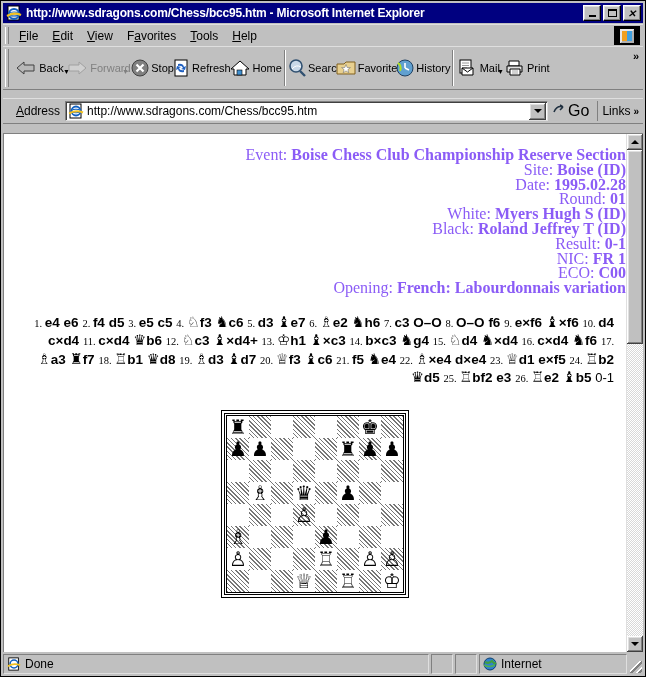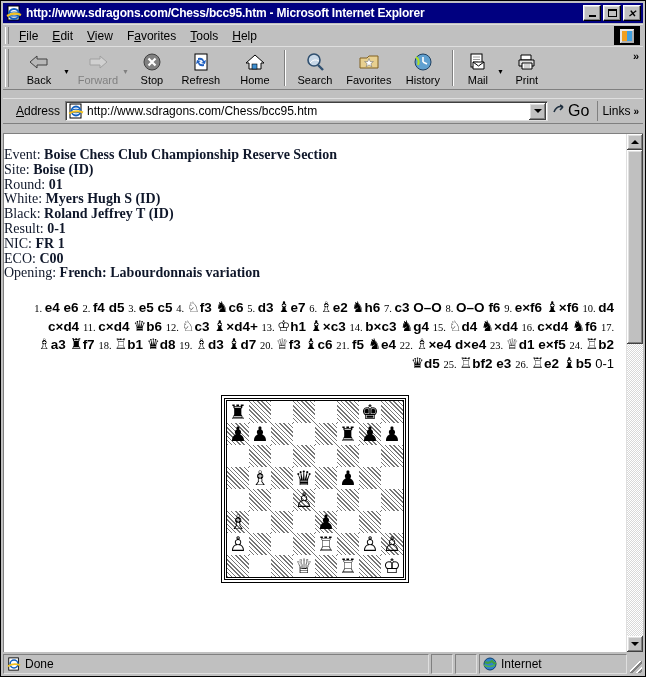--- a/index.html
+++ b/index.html
@@ -122,21 +122,21 @@
     position: relative;
   }
   .tb-grip {
     width: 4px; margin: 2px 3px 2px 2px;
     border-left: 1px solid #fff;
     border-right: 1px solid #808080;
     box-sizing: border-box;
   }
   .tb-btn {
     width: 54px;
-    display: flex; flex-direction: column;
+    display: flex; flex-direction: row;
     align-items: center; justify-content: center;
     font-size: 11px;
     color: #000;
     font-family: "Liberation Sans", sans-serif;
     gap: 1px;
   }
   .tb-btn.narrow { width: 44px; }
   .tb-btn.disabled { color: #808080; }
   .tb-ico { height: 22px; width: 24px; position: relative; display:flex; align-items:center; justify-content:center;}
   .tb-sep {
@@ -270,24 +270,24 @@
   }
   .arrow-up {
     width: 0; height: 0;
     border-left: 4px solid transparent;
     border-right: 4px solid transparent;
     border-bottom: 4px solid #000;
   }
 
   
   .headers {
-    text-align: left;
+    text-align: right;
     font-family: "Liberation Serif", serif;
-    font-size: 14px;
-    color: #0f172a;
+    font-size: 16px;
+    color: #8b5cf6;
     line-height: 14.8px;
     padding-top: 6px;
   }
   .headers .hk { font-weight: normal; }
   .headers .hv { font-weight: bold; }
 
   .moves {
     font-family: "Liberation Sans", sans-serif;
     font-size: 13.5px;
     font-weight: bold;
@@ -572,20 +572,21 @@
       <span style="font-size:10px;font-weight:bold">»</span>
     </span>
   </div>
 
   <div class="content-wrap">
     <div class="page">
 
       <div class="headers">
           <div><span class="hk">Event: </span><span class="hv">Boise Chess Club Championship Reserve Section</span></div>
           <div><span class="hk">Site: </span><span class="hv">Boise (ID)</span></div>
+          <div><span class="hk">Date: </span><span class="hv">1995.02.28</span></div>
           <div><span class="hk">Round: </span><span class="hv">01</span></div>
           <div><span class="hk">White: </span><span class="hv">Myers Hugh S (ID)</span></div>
           <div><span class="hk">Black: </span><span class="hv">Roland Jeffrey T (ID)</span></div>
           <div><span class="hk">Result: </span><span class="hv">0-1</span></div>
           <div><span class="hk">NIC: </span><span class="hv">FR 1</span></div>
           <div><span class="hk">ECO: </span><span class="hv">C00</span></div>
           <div><span class="hk">Opening: </span><span class="hv">French: Labourdonnais variation</span></div>
         </div>
 
       <div class="moves"><span class="mn">1. </span><span><span>e4</span></span> <span><span>e6</span></span> <span class="mn">2. </span><span><span>f4</span></span> <span><span>d5</span></span> <span class="mn">3. </span><span><span>e5</span></span> <span><span>c5</span></span> <span class="mn">4. </span><span><span class="fig">♘</span><span>f3</span></span> <span><span class="fig">♞</span><span>c6</span></span> <span class="mn">5. </span><span><span>d3</span></span> <span><span class="fig">♝</span><span>e7</span></span> <span class="mn">6. </span><span><span class="fig">♗</span><span>e2</span></span> <span><span class="fig">♞</span><span>h6</span></span> <span class="mn">7. </span><span><span>c3</span></span> <span><span>O–O</span></span> <span class="mn">8. </span><span><span>O–O</span></span> <span><span>f6</span></span> <span class="mn">9. </span><span><span>e×f6</span></span> <span><span class="fig">♝</span><span>×f6</span></span> <span class="mn">10. </span><span><span>d4</span></span> <span><span>c×d4</span></span> <span class="mn">11. </span><span><span>c×d4</span></span> <span><span class="fig">♛</span><span>b6</span></span> <span class="mn">12. </span><span><span class="fig">♘</span><span>c3</span></span> <span><span class="fig">♝</span><span>×d4+</span></span> <span class="mn">13. </span><span><span class="fig">♔</span><span>h1</span></span> <span><span class="fig">♝</span><span>×c3</span></span> <span class="mn">14. </span><span><span>b×c3</span></span> <span><span class="fig">♞</span><span>g4</span></span> <span class="mn">15. </span><span><span class="fig">♘</span><span>d4</span></span> <span><span class="fig">♞</span><span>×d4</span></span> <span class="mn">16. </span><span><span>c×d4</span></span> <span><span class="fig">♞</span><span>f6</span></span> <span class="mn">17. </span><span><span class="fig">♗</span><span>a3</span></span> <span><span class="fig">♜</span><span>f7</span></span> <span class="mn">18. </span><span><span class="fig">♖</span><span>b1</span></span> <span><span class="fig">♛</span><span>d8</span></span> <span class="mn">19. </span><span><span class="fig">♗</span><span>d3</span></span> <span><span class="fig">♝</span><span>d7</span></span> <span class="mn">20. </span><span><span class="fig">♕</span><span>f3</span></span> <span><span class="fig">♝</span><span>c6</span></span> <span class="mn">21. </span><span><span>f5</span></span> <span><span class="fig">♞</span><span>e4</span></span> <span class="mn">22. </span><span><span class="fig">♗</span><span>×e4</span></span> <span><span>d×e4</span></span> <span class="mn">23. </span><span><span class="fig">♕</span><span>d1</span></span> <span><span>e×f5</span></span> <span class="mn">24. </span><span><span class="fig">♖</span><span>b2</span></span> <span><span class="fig">♛</span><span>d5</span></span> <span class="mn">25. </span><span><span class="fig">♖</span><span>bf2</span></span> <span><span>e3</span></span> <span class="mn">26. </span><span><span class="fig">♖</span><span>e2</span></span> <span><span class="fig">♝</span><span>b5</span></span> <span class="res">0-1</span></div>

